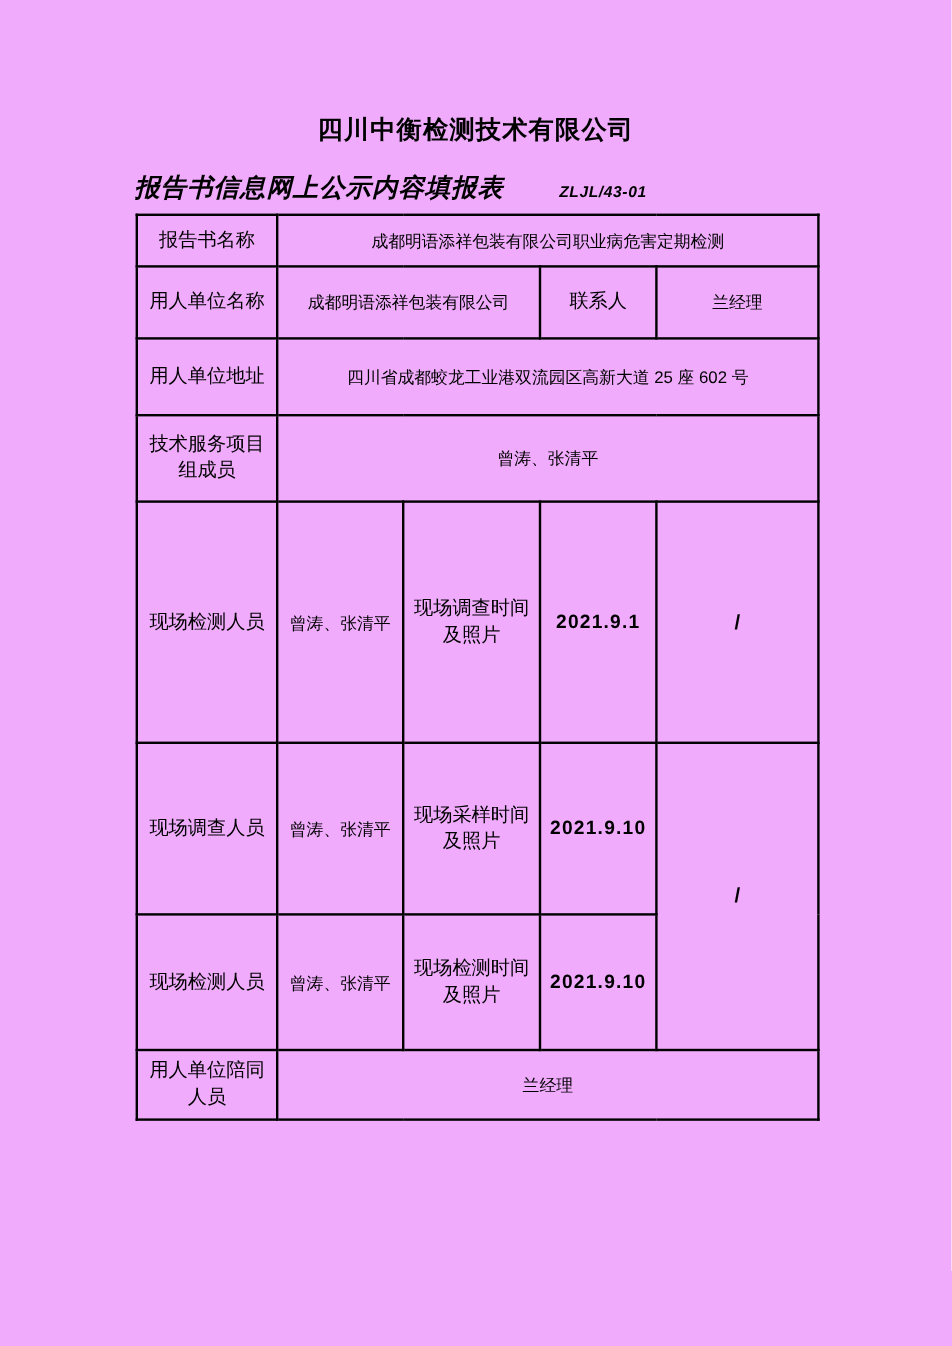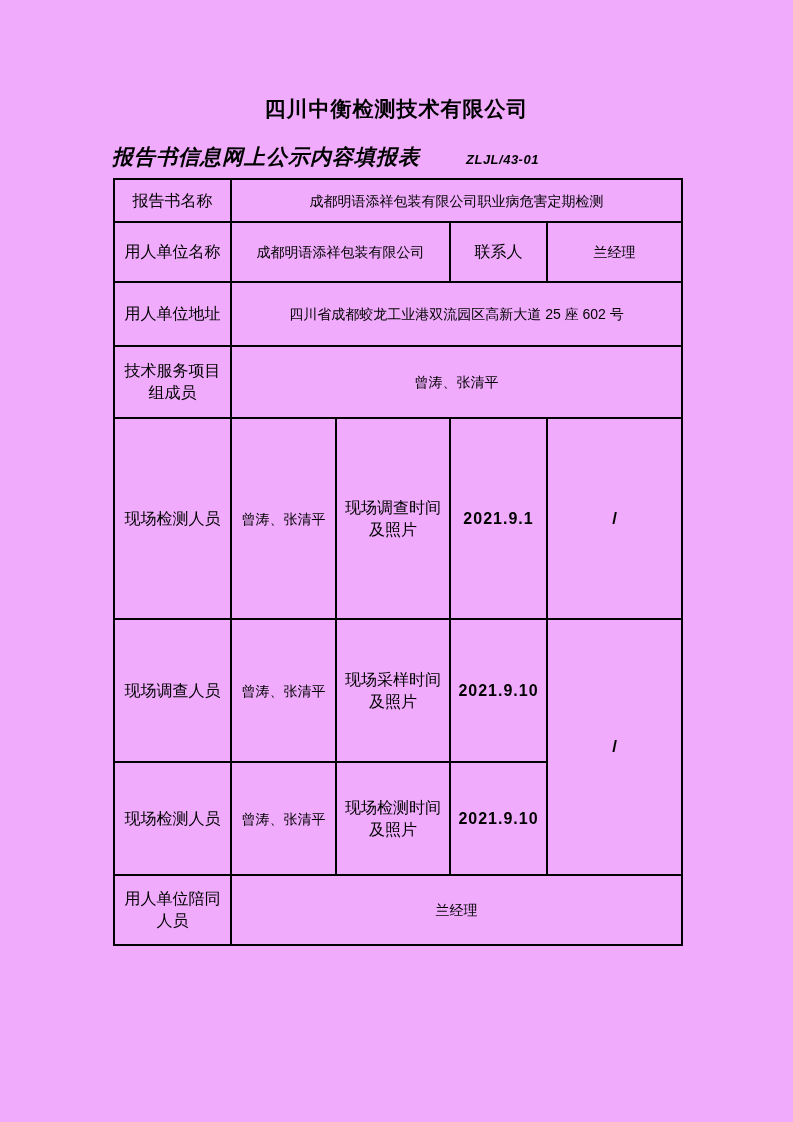--- a/index.html
+++ b/index.html
@@ -80,21 +80,21 @@
     font-size: 17px;
     font-weight: bold;
   }
   tr.r1 { height: 43px; }
   tr.r2 { height: 60px; margin-left: 44px; }
   tr.r3 { height: 64px; }
   tr.r4 { height: 72px; }
   tr.r5 { height: 201px; }
   tr.r6 { height: 143px; }
   tr.r7 { height: 113px; }
-  tr.r8 { height: 70px; }
+  tr.r8 { height: 58px; }
 </style>
 </head>
 <body>
 
 <div class="page">
 
   <h1 class="company-title">四川中衡检测技术有限公司</h1>
 
   <div class="subtitle-row">
     <h2 class="form-title">报告书信息网上公示内容填报表</h2>

